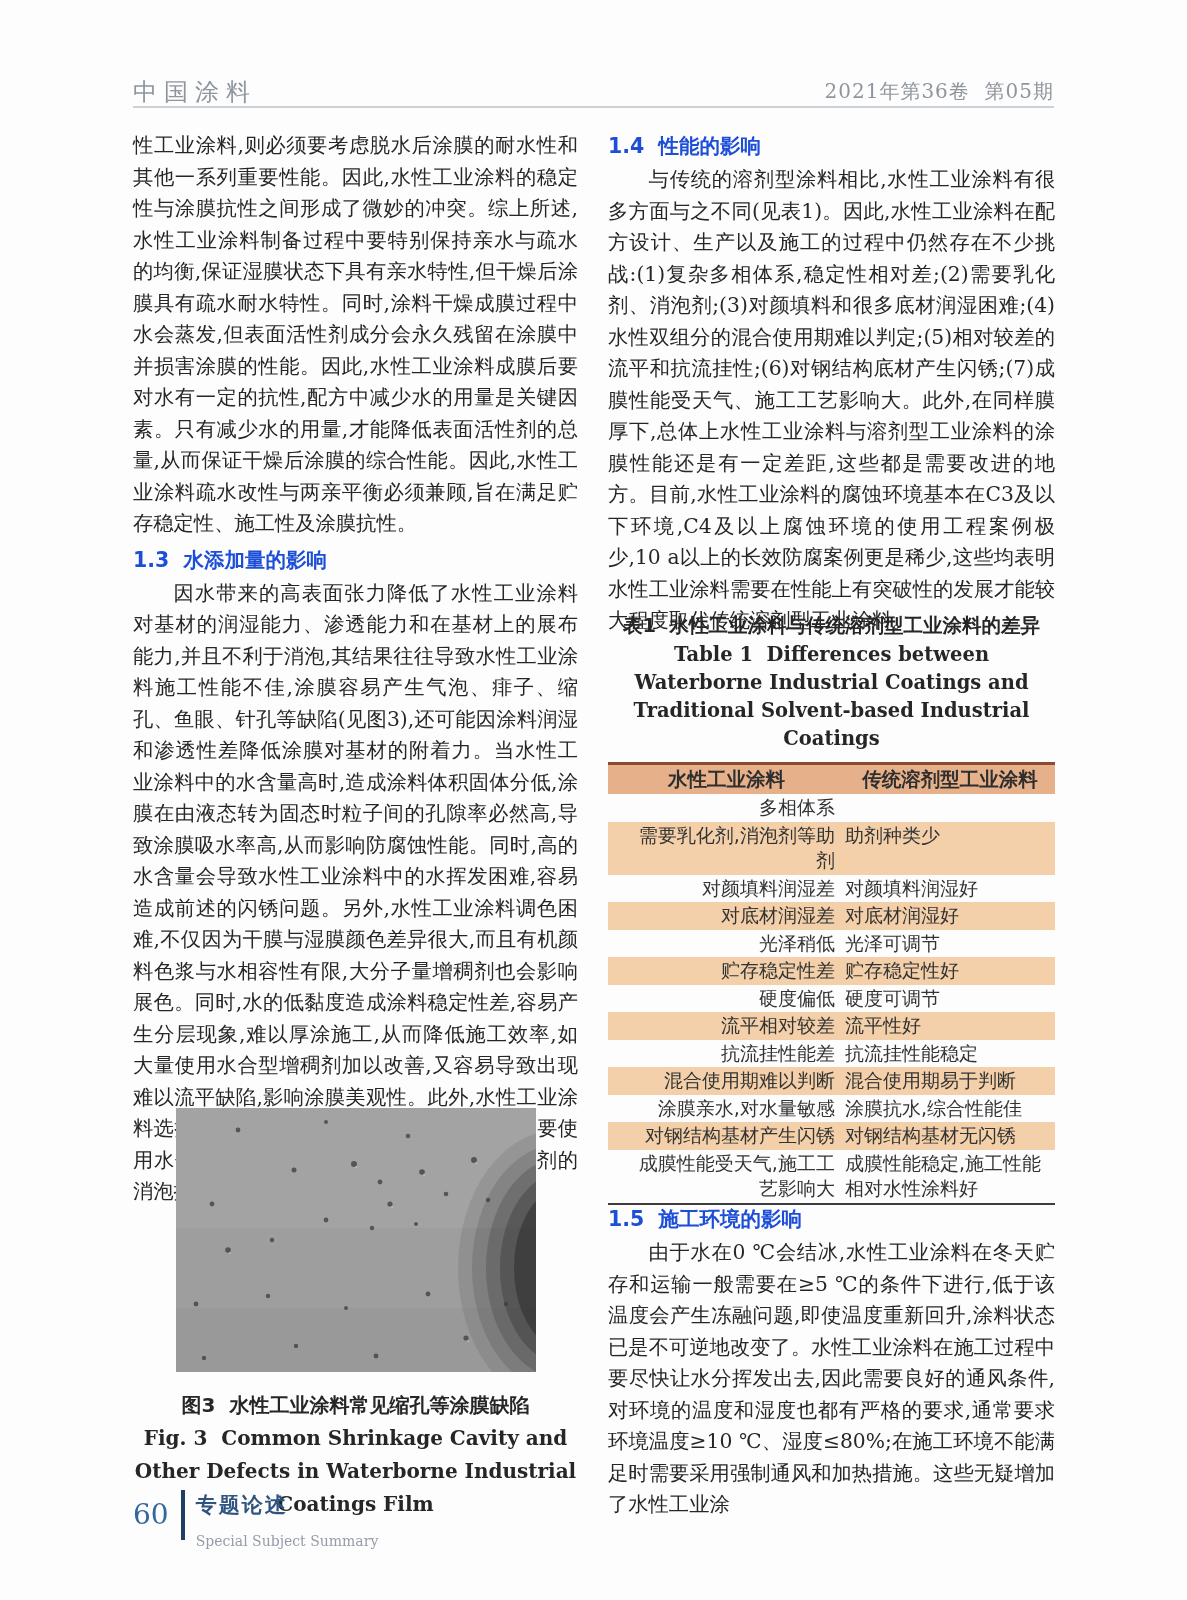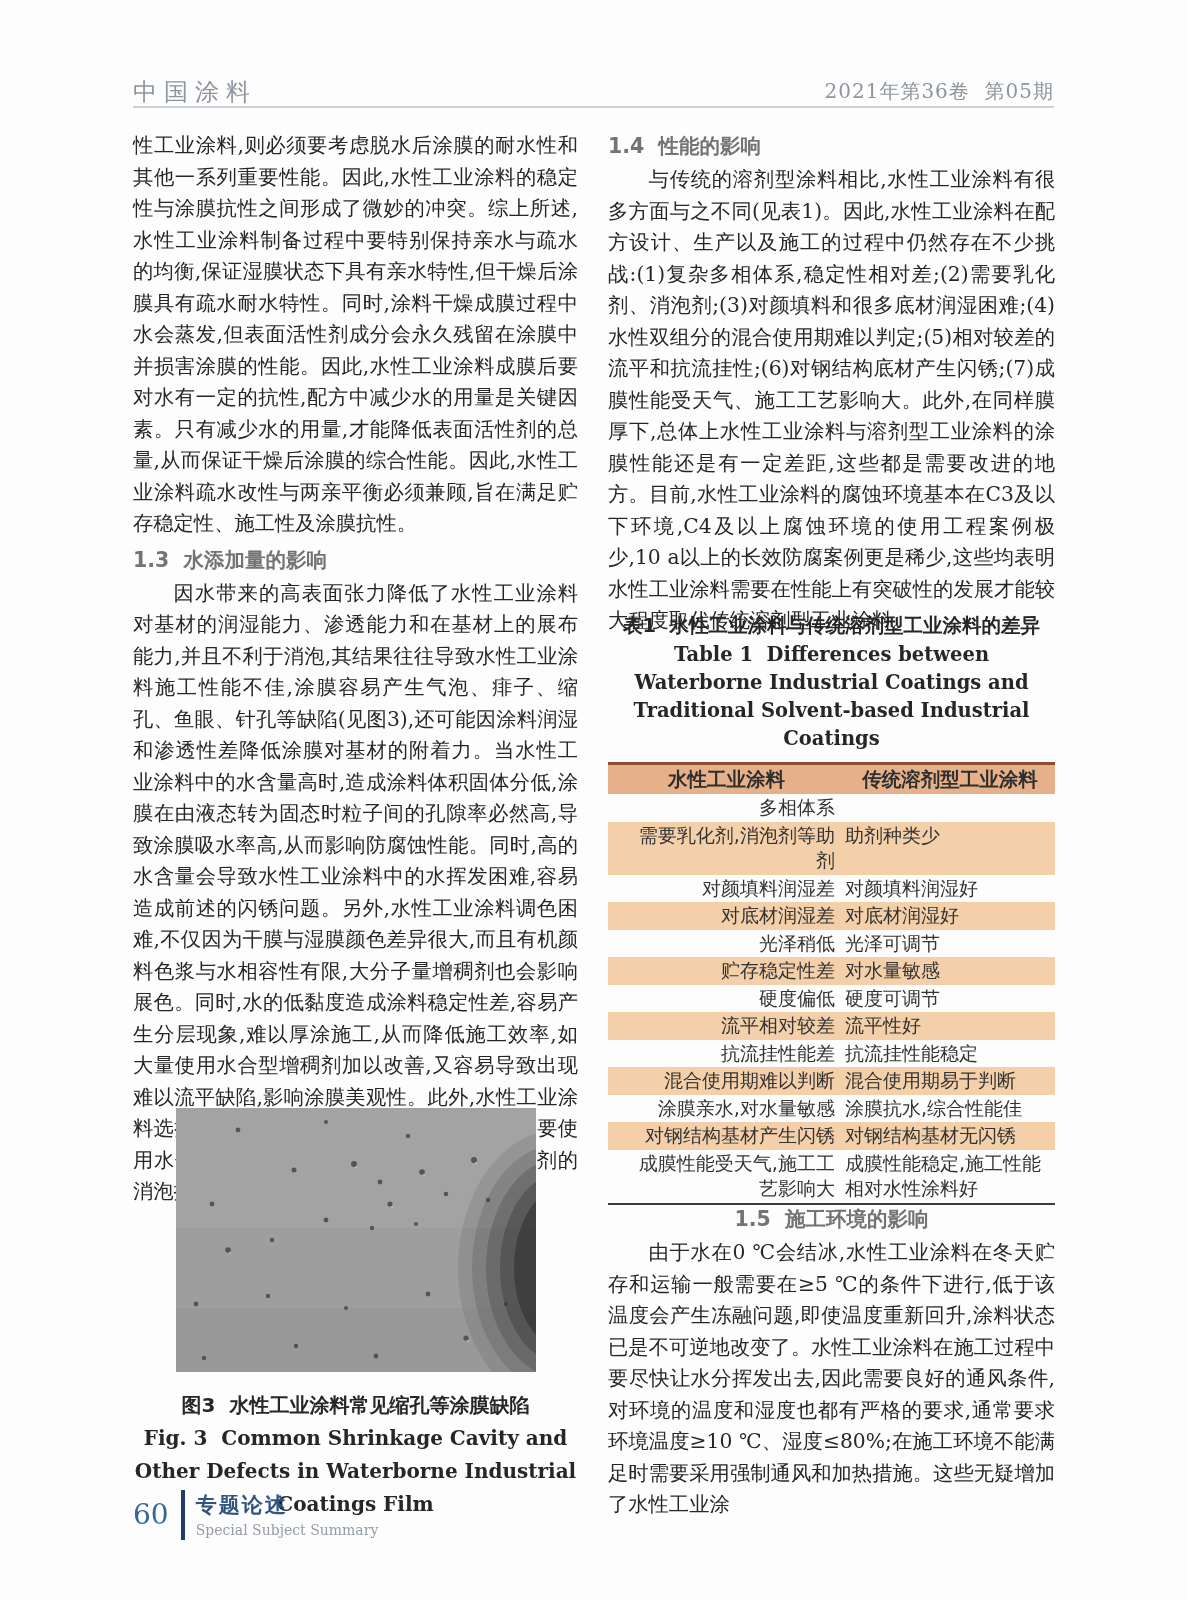--- a/index.html
+++ b/index.html
@@ -23,21 +23,21 @@
   }
   
   .col{position:absolute; width:445px;}
   .body-text{
     font-size:20.3px; line-height:31.5px; text-align:justify;
     text-justify:inter-ideograph; margin:0; color:#262626;
   }
   .indent{text-indent:2em;}
   .h-orange{
     font-family:"DejaVu Sans","Liberation Sans",sans-serif;
-    color:#737373; font-weight:bold; font-size:20.5px; line-height:32px;
+    color:#1d4ed8; font-weight:bold; font-size:20.5px; line-height:32px;
     margin:4px 0 2px 0; white-space:pre-wrap;
   }
   #left-text{left:133px; top:130px;}
   #right-a{left:608px; top:130px; width:447px;}
   
   #figure-block{left:133px; top:1108px; text-align:center;}
   #figure-image{display:inline-block; width:360px; height:264px; line-height:0;}
   .cap-zh{
     font-family:"DejaVu Sans","Liberation Sans",sans-serif; font-weight:bold;
     font-size:20px; line-height:30px; margin-top:14px; white-space:pre-wrap;
@@ -80,21 +80,21 @@
   #footer-num{
     font-size:28px; color:#33669b; margin:8px 12px 0 0;
     font-family:"DejaVu Serif","Liberation Serif",serif;
   }
   #footer-bar{width:4px; height:50px; background:#1f3f66; margin-right:11px;}
   #footer-zh{
     font-family:"DejaVu Sans","Liberation Sans",sans-serif; font-weight:bold;
     font-size:21px; color:#2f5480; letter-spacing:2px; line-height:26px; margin-top:2px;
   }
   #footer-en{
-    font-size:14px; color:#959ca8; line-height:20px; margin-top:2px;
+    font-size:14px; color:#959ca8; line-height:20px; margin-top:13px;
     font-family:"DejaVu Serif","Liberation Serif",serif;
   }
 </style>
 </head>
 <body>
 
 <div id="page">
 
   <div id="hdr-journal">中国涂料</div>
   <div id="hdr-issue">2021年第36卷  第05期</div>
@@ -191,21 +191,21 @@
           <div class="trow shaded">
             <div class="tcell tcell-l">对底材润湿差</div>
             <div class="tcell tcell-r">对底材润湿好</div>
           </div>
           <div class="trow">
             <div class="tcell tcell-l">光泽稍低</div>
             <div class="tcell tcell-r">光泽可调节</div>
           </div>
           <div class="trow shaded">
             <div class="tcell tcell-l">贮存稳定性差</div>
-            <div class="tcell tcell-r">对水量敏感</div>
+            <div class="tcell tcell-r">贮存稳定性好</div>
           </div>
           <div class="trow">
             <div class="tcell tcell-l">硬度偏低</div>
             <div class="tcell tcell-r">硬度可调节</div>
           </div>
           <div class="trow shaded">
             <div class="tcell tcell-l">流平相对较差</div>
             <div class="tcell tcell-r">流平性好</div>
           </div>
           <div class="trow">
@@ -226,21 +226,21 @@
           </div>
           <div class="trow">
             <div class="tcell tcell-l">成膜性能受天气,施工工艺影响大</div>
             <div class="tcell tcell-r">成膜性能稳定,施工性能相对水性涂料好</div>
           </div>
         </div>
     </div>
   </div>
 
   <div id="right-c" class="col">
-    <div class="h-orange" style="margin-top:0;text-align:center;">1.5  施工环境的影响</div>
+    <div class="h-orange" style="margin-top:0;">1.5  施工环境的影响</div>
     <p class="body-text indent">由于水在0 ℃会结冰,水性工业涂料在冬天贮存和运输一般需要在≥5 ℃的条件下进行,低于该温度会产生冻融问题,即使温度重新回升,涂料状态已是不可逆地改变了。水性工业涂料在施工过程中要尽快让水分挥发出去,因此需要良好的通风条件,对环境的温度和湿度也都有严格的要求,通常要求环境温度≥10 ℃、湿度≤80%;在施工环境不能满足时需要采用强制通风和加热措施。这些无疑增加了水性工业涂</p>
   </div>
 
   <div id="footer">
     <div id="footer-num">60</div>
     <div id="footer-bar"></div>
     <div>
       <div id="footer-zh">专题论述</div>
       <div id="footer-en">Special Subject Summary</div>
     </div>

